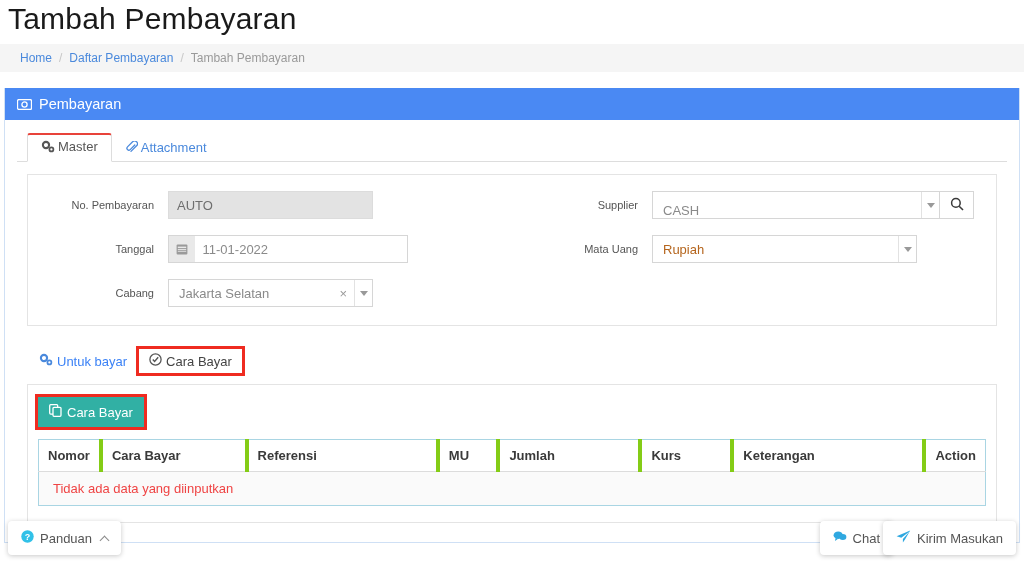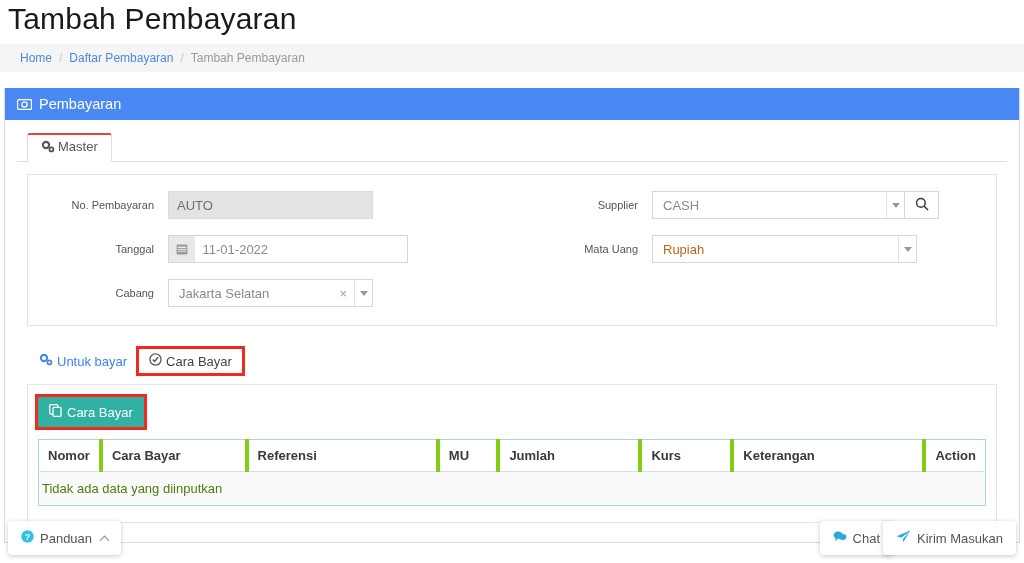--- a/index.html
+++ b/index.html
@@ -163,21 +163,21 @@
     border-left:none;
     background:#fff;
     display:flex; align-items:center; justify-content:center;
     cursor:pointer;
   }
 
   
   .w-nopemb{ width:205px; }
   .w-tgl{ width:240px;border-radius:10px; }
   .w-cabang{ width:205px; }
-  .w-supp{ width:253px; }
+  .w-supp{ width:288px;align-items:flex-end; }
   .w-mu{ width:265px; }
 
   
   .subtabs{
     display:flex;
     align-items:center;
     margin:20px 0 0 12px;
     height:30px;
     gap:2px;
   }
@@ -221,22 +221,22 @@
     font-weight:bold;
     color:#3a3a3a;
     padding:8px 9px;
     border-right:4px solid #84cc16;
     border-bottom:1px solid #dcdcdc;
     background:#fff;
     white-space:nowrap;
   }
   table.grid th:last-child{ border-right:none; }
   table.grid td{
-    padding:9px 3px;
-    color:#4d7c0f;
+    padding:9px 14px;
+    color:#ef4444;
     background:#fafafa;
   }
 
   
   .fab{
     position:absolute;
     background:#fff;
     border-radius:4px;
     box-shadow:0 1px 5px rgba(0,0,0,.22);
     display:flex; align-items:center; gap:6px;
@@ -286,20 +286,28 @@
 
     <div class="tabs">
       <div class="tab active">
         <span>
           <svg width="14" height="13" viewBox="0 0 14 13">
             <circle cx="5" cy="5" r="3.1" fill="none" stroke="#565656" stroke-width="2.1"></circle>
             <circle cx="10.4" cy="9.4" r="2" fill="none" stroke="#565656" stroke-width="1.7"></circle>
           </svg>
         </span>
         <span>Master</span>
+      </div>
+      <div class="tab">
+        <span>
+          <svg width="13" height="13" viewBox="0 0 13 13">
+            <path d="M9.8 4.0 L5.2 8.6 a1.9 1.9 0 0 1-2.7-2.7 L7.6 0.8 a2.8 2.8 0 0 1 4 4 L6 10.4" fill="none" stroke="#4a89dc" stroke-width="1.25" stroke-linecap="round"></path>
+          </svg>
+        </span>
+        <span>Attachment</span>
       </div>
     </div>
 
     <div class="form-card">
 
       <div class="col">
 
         <div class="frow">
           <div class="lbl">No. Pembayaran</div>
           <div class="ctrl">

